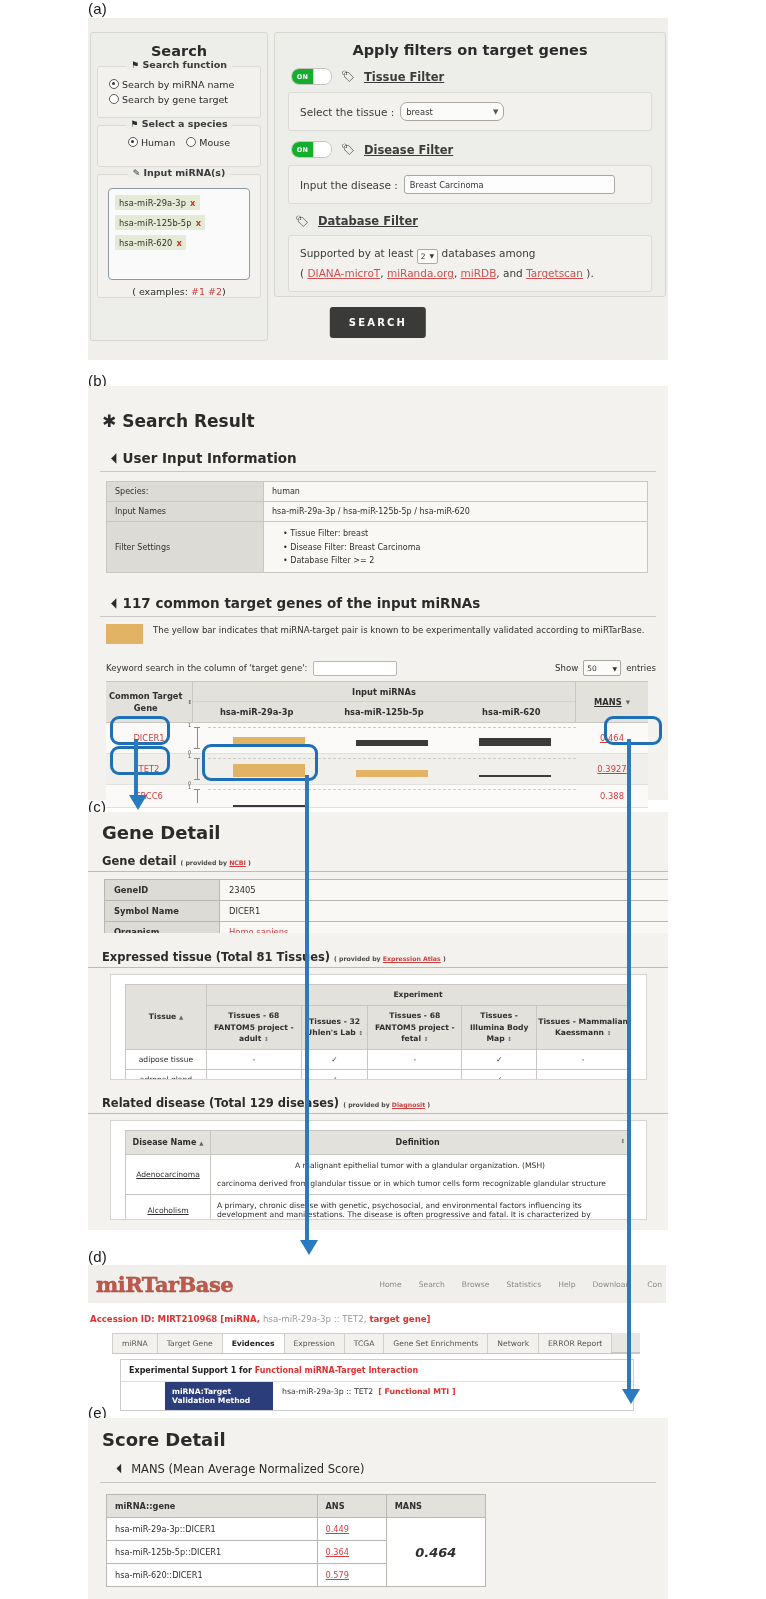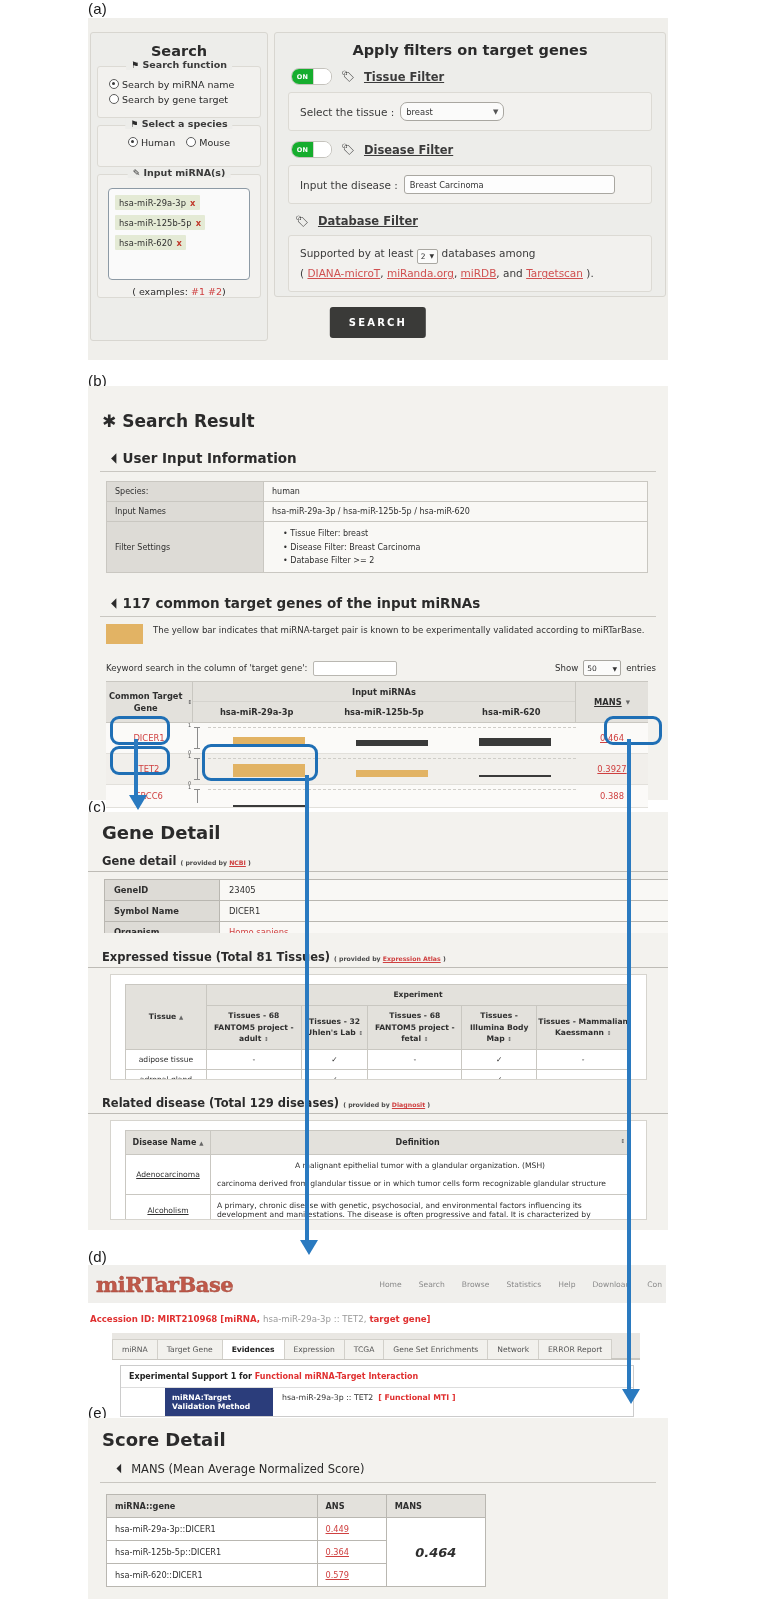--- a/index.html
+++ b/index.html
@@ -147,21 +147,21 @@
   #sec-d{position:absolute;left:88px;top:1265px;width:578px;height:142px;background:#ffffff;}
   #mtb-bar{height:38px;background:#f0efec;display:flex;align-items:center;}
   #mtb-logo{font-family:"DejaVu Serif","Liberation Serif",serif;font-size:21px;font-weight:bold;
       color:#c0594a;letter-spacing:-.5px;margin-left:8px;
       -webkit-text-stroke:.4px #9d4336;}
   #mtb-nav{margin-left:auto;display:flex;gap:17px;padding-right:4px;font-size:7.6px;color:#8a8a8a;}
   #acc-line{font-size:8.6px;font-weight:bold;color:#e03030;margin:11px 0 0 2px;}
   #acc-line .grey{color:#9a9a9a;font-weight:normal;}
   #tabs{display:flex;margin:9px 0 0 24px;width:528px;border-bottom:1px solid #c9c7c1;background:#e9e7e3;}
   .tab{font-size:7.6px;color:#555;padding:5px 9px;border:1px solid #d2d0ca;border-bottom:none;
-      background:#f2f1ed;margin-right:-1px;margin-top:6px;}
+      background:#f2f1ed;margin-right:-1px;}
   .tab.active{background:#fff;color:#222;font-weight:bold;}
   .tabfill{flex:1;border-bottom:1px solid #c9c7c1;}
   #evi-box{margin:5px 0 0 32px;width:512px;border:1px solid #ccc;background:#fff;}
   #evi-head{font-size:8px;font-weight:bold;color:#222;padding:6px 8px;border-bottom:1px solid #ddd;}
   #evi-head .red{color:#e03030;}
   .evi-row{display:flex;margin-left:44px;}
   .evi-k{width:94px;background:#2b3d7b;color:#fff;font-size:7.6px;font-weight:bold;padding:5px 7px;}
   .evi-v{font-size:7.8px;color:#333;padding:5px 9px;}
   .evi-v .red{color:#e03030;font-weight:bold;}
 

